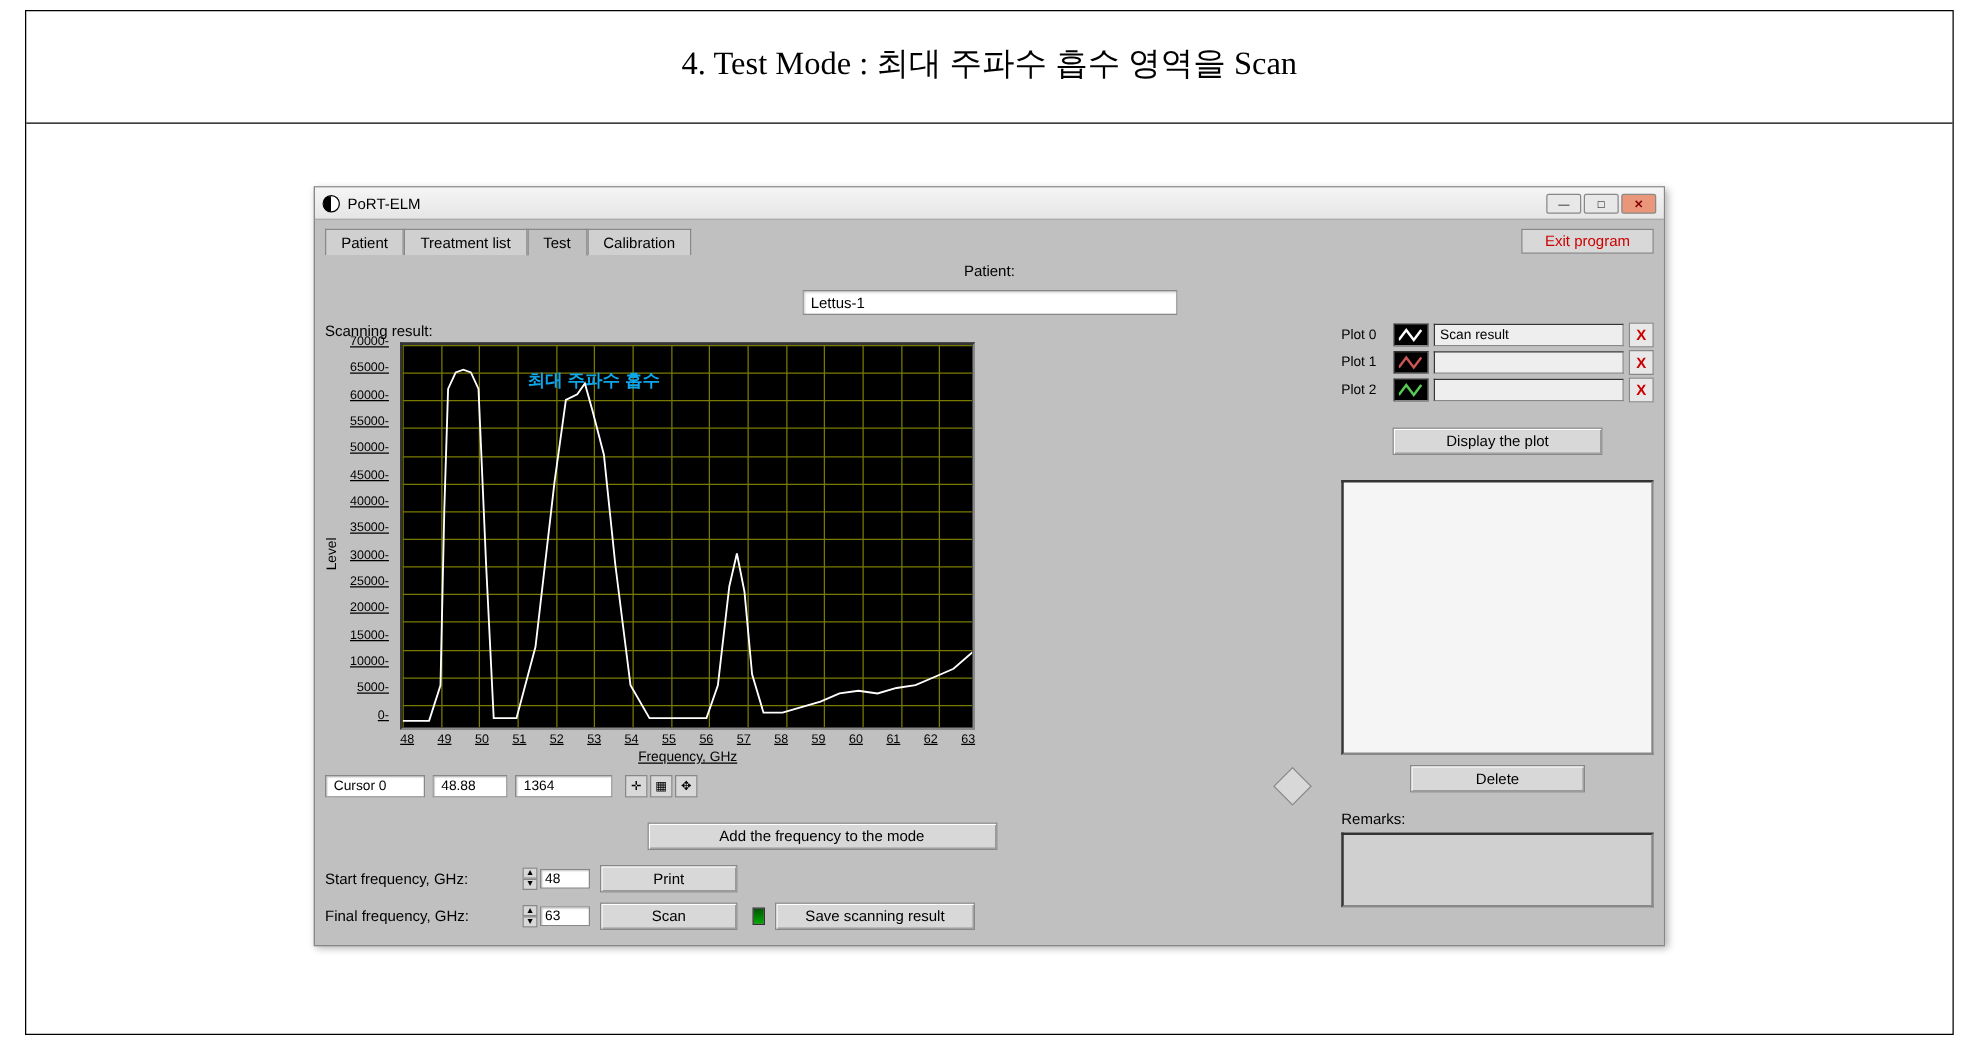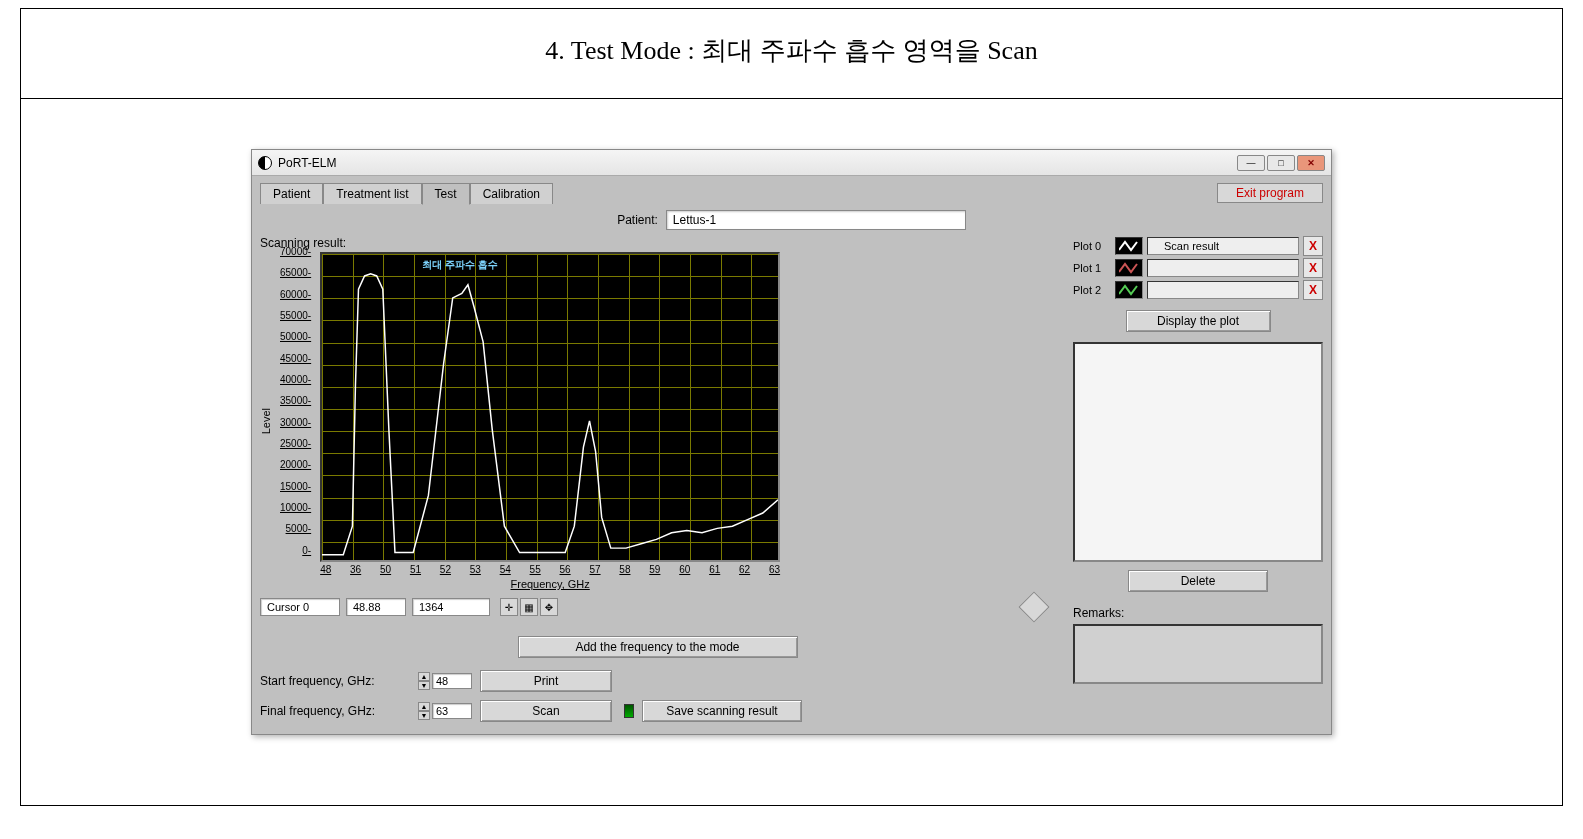--- a/index.html
+++ b/index.html
@@ -44,63 +44,63 @@
   .titlebar .win-spacer{flex:1;}
   .win-btns{display:flex;gap:2px;}
   .win-btn{width:28px;height:16px;border:1px solid #888;background:#e8e8e8;border-radius:2px;font-size:9px;display:flex;align-items:center;justify-content:center;}
   .win-btn.close{background:#e9967a;color:#800000;font-weight:bold;}
   .app-body{padding:6px 8px 12px;background:#c0c0c0;}
   .tab-row{display:flex;align-items:center;margin-bottom:6px;}
   .tab{background:#d0d0d0;border:1px solid #888;border-bottom:none;padding:3px 12px;font-size:12px;margin-right:0;cursor:default;}
   .tab.active{background:#c0c0c0;position:relative;top:1px;border-bottom:1px solid #c0c0c0;}
   .tab-spacer{flex:1;}
   .exit-btn{background:#d8d8d8;border:1px solid #888;padding:2px 18px;font-size:12px;color:#c00;}
-  .patient-row{display:flex;align-items:center;justify-content:center;gap:8px;margin:4px 0 6px;font-size:12px;}
+  .patient-row{display:flex;align-items:center;justify-content:center;gap:8px;margin:4px 0 6px;font-size:12px;flex-direction:column;}
   .patient-row input{width:300px;padding:2px 6px;font-size:12px;border:1px solid #888;background:#fff;box-shadow:inset 1px 1px 2px rgba(0,0,0,0.2);}
   .main-grid{display:flex;gap:18px;}
   .left-col{flex:1;}
   .right-col{width:250px;}
   .scanning-label{font-size:12px;margin-bottom:2px;}
   .chart-and-toolbar{display:flex;align-items:flex-start;gap:6px;text-decoration:underline;}
   .y-axis-label{writing-mode:vertical-lr;transform:rotate(180deg);font-size:11px;align-self:center;margin-right:2px;}
   .y-ticks{display:flex;flex-direction:column;justify-content:space-between;height:310px;font-size:10px;text-align:right;padding-right:3px;margin-top:-6px;}
   .chart-panel{width:460px;}
   .chart-area{width:460px;height:310px;background:#000;border:2px inset #888;position:relative;overflow:hidden;}
   .grid-v,.grid-h{position:absolute;background:#7a7a00;}
   .grid-v{top:0;bottom:0;width:1px;}
   .grid-h{left:0;right:0;height:1px;}
   .chart-svg{position:absolute;inset:0;}
-  .chart-annotation{position:absolute;top:4px;left:100px;color:#7dd3fc;font-size:10px;font-weight:bold;}
+  .chart-annotation{position:absolute;top:20px;left:100px;color:#0ea5e9;font-size:14px;font-weight:bold;}
   .x-ticks{display:flex;justify-content:space-between;font-size:10px;margin-top:2px;width:460px;}
   .x-axis-label{text-align:center;font-size:11px;margin-top:3px;}
   .cursor-row{display:flex;align-items:center;gap:6px;margin-top:6px;}
   .cursor-row .fld{background:#fff;border:1px solid #888;box-shadow:inset 1px 1px 1px rgba(0,0,0,0.2);padding:2px 6px;font-size:11px;}
   .fld.f1{width:80px;} .fld.f2{width:60px;} .fld.f3{width:78px;}
   .toolbar-icons{display:flex;gap:2px;margin-left:4px;}
   .tb-icon{width:18px;height:18px;border:1px solid #888;background:#d8d8d8;font-size:10px;display:flex;align-items:center;justify-content:center;}
   .diamond-icon{width:22px;height:22px;transform:rotate(45deg);border:1px solid #888;background:#d8d8d8;margin-left:auto;margin-right:10px;}
   .btn{background:#d8d8d8;border:1px solid #888;box-shadow:1px 1px 0 #fff inset,-1px -1px 0 #999 inset;padding:3px 10px;font-size:12px;cursor:default;text-align:center;}
   .btn-wide{width:280px;display:block;margin:18px auto 12px;}
   .freq-row{display:flex;align-items:center;gap:8px;font-size:12px;margin-top:8px;}
   .freq-row label{width:150px;}
   .spin{display:flex;align-items:center;}
   .spin-btns{display:flex;flex-direction:column;margin-right:2px;}
   .spin-btns span{width:12px;height:9px;border:1px solid #888;background:#d8d8d8;font-size:7px;line-height:7px;text-align:center;}
   .spin input{width:40px;padding:1px 3px;font-size:11px;border:1px solid #888;background:#fff;box-shadow:inset 1px 1px 1px rgba(0,0,0,0.2);}
-  .freq-row .btn{width:132px;}
+  .freq-row .btn{width:110px;}
   .freq-row .btn.save{width:160px;}
   .led{width:10px;height:14px;background:linear-gradient(#050,#0a0);border:1px solid #333;margin-left:4px;}
   .plot-legend{display:flex;flex-direction:column;gap:2px;margin-bottom:10px;}
   .plot-row{display:flex;align-items:center;gap:4px;font-size:11px;}
   .plot-row .name{width:38px;}
   .plot-sw{width:28px;height:18px;background:#000;border:1px inset #888;display:flex;align-items:center;justify-content:center;}
   .plot-sw svg{width:20px;height:12px;}
-  .plot-row input{flex:1;width:110px;padding:2px 16px;font-size:11px;border:1px inset #888;background:#eee;}
+  .plot-row input{flex:1;width:110px;padding:2px 4px;font-size:11px;border:1px inset #888;background:#eee;}
   .plot-row .xbtn{width:20px;height:20px;border:1px solid #888;background:#e8e8e8;color:#c00;font-weight:bold;font-size:12px;display:flex;align-items:center;justify-content:center;}
-  .btn-display{width:145px;margin:10px auto;display:block;}
+  .btn-display{width:168px;margin:20px auto;display:block;}
   .listbox{width:100%;height:220px;background:#f5f5f5;border:2px inset #888;margin-top:6px;}
   .btn-delete{width:140px;margin:8px auto;display:block;}
   .remarks-label{font-size:12px;margin-top:14px;}
   .remarks-box{width:100%;height:60px;background:#d0d0d0;border:2px inset #888;margin-top:4px;}
 </style>
 </head>
 <body>
 
 <div class="outer-frame">
   <div class="title-cell">4. Test Mode : 최대 주파수 흡수 영역을 Scan</div>
@@ -188,21 +188,21 @@
                     <div class="grid-v" style="left: 61.3333px;"></div>
                     <div class="grid-v" style="left: 30.6667px;"></div>
                     <div class="grid-v" style="left: 0px;"></div>
                   <div class="chart-annotation">최대 주파수 흡수</div>
                   <svg class="chart-svg" id="chartsvg" viewBox="0 0 460 310" preserveAspectRatio="none">
                       <path d="M0,303.35714285714283L21.466666666666754,303.35714285714283L30.666666666666668,274.57142857142856L33.73333333333338,132.85714285714286L36.80000000000009,35.428571428571445L42.93333333333329,22.14285714285711L49.066666666666706,19.928571428571445L55.19999999999992,22.14285714285711L61.333333333333336,35.428571428571445L67.46666666666675,177.14285714285714L73.59999999999995,301.14285714285717L92,301.14285714285717L107.33333333333333,243.57142857142856L122.66666666666667,110.7142857142857L131.86666666666656,44.28571428571428L141.06666666666672,39.85714285714283L147.1999999999999,31L153.33333333333331,53.14285714285711L162.53333333333325,88.57142857142856L171.73333333333338,177.14285714285714L184,274.57142857142856L199.33333333333334,301.14285714285717L214.66666666666666,301.14285714285717L230,301.14285714285717L245.33333333333334,301.14285714285717L254.53333333333325,274.57142857142856L263.7333333333334,194.85714285714283L269.86666666666656,168.28571428571428L276,199.28571428571428L282.13333333333344,265.7142857142857L291.3333333333333,296.7142857142857L306.66666666666663,296.7142857142857L322,292.2857142857143L337.3333333333333,287.85714285714283L352.6666666666667,281.2142857142857L368,279L383.33333333333337,281.2142857142857L398.6666666666667,276.7857142857143L414,274.57142857142856L429.3333333333333,267.92857142857144L444.6666666666667,261.2857142857143L460,248" stroke="#ffffff" fill="none" stroke-width="1.5"></path>
                     </svg>
                 </div>
                 <div class="x-ticks" id="xticks">
                     <span>48</span>
-                    <span>36</span>
+                    <span>49</span>
                     <span>50</span>
                     <span>51</span>
                     <span>52</span>
                     <span>53</span>
                     <span>54</span>
                     <span>55</span>
                     <span>56</span>
                     <span>57</span>
                     <span>58</span>
                     <span>59</span>

